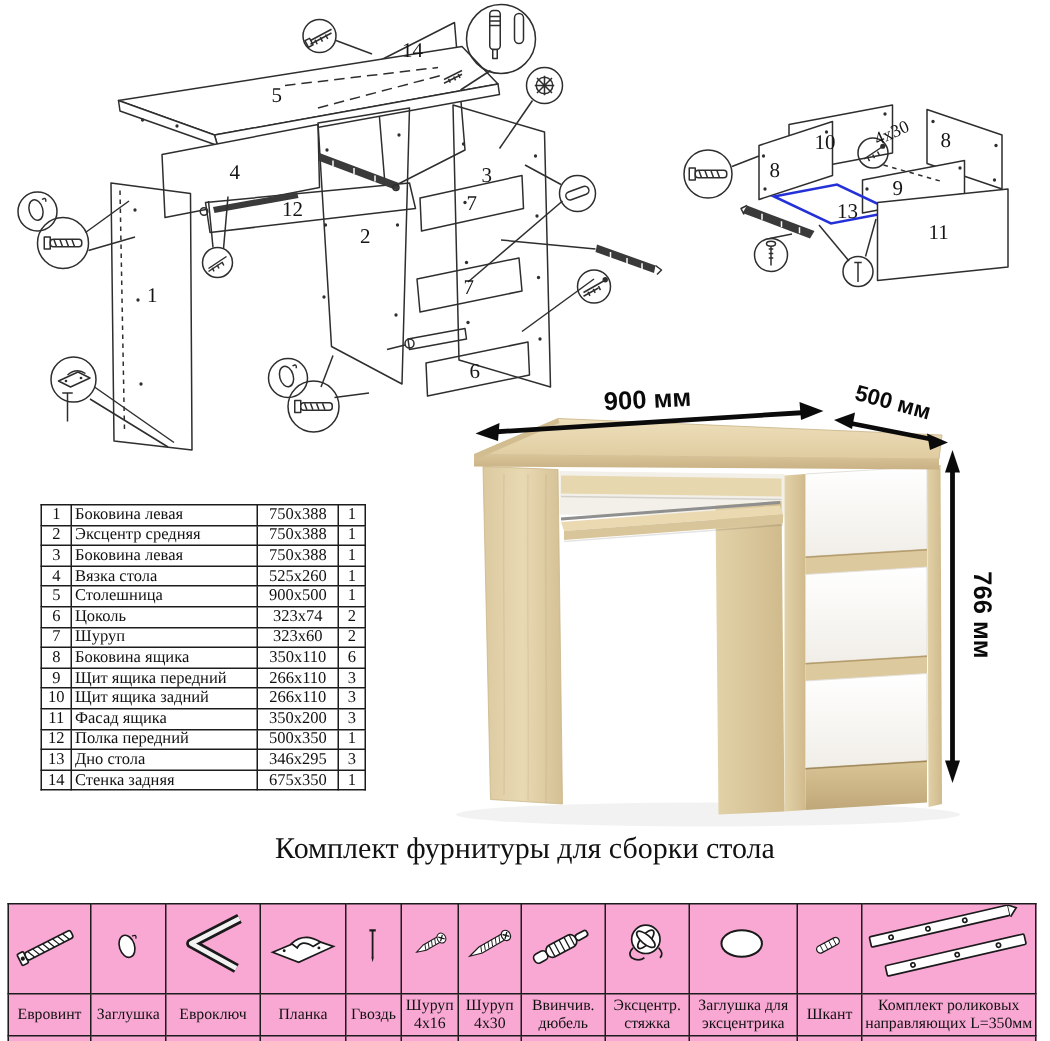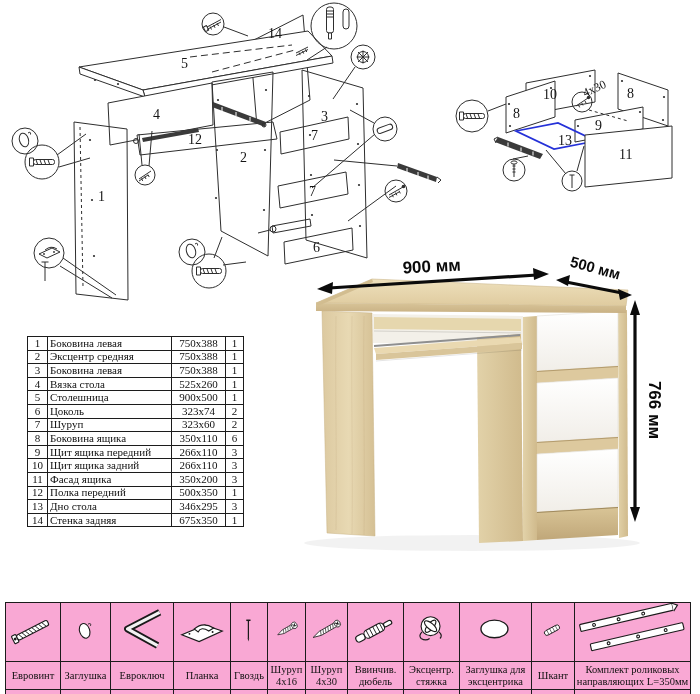--- a/index.html
+++ b/index.html
@@ -441,20 +441,21 @@
         </tr>
         <tr>
           <td class="pc-num">14</td>
           <td class="pc-name">Стенка задняя</td>
           <td class="pc-size">675x350</td>
           <td class="pc-qty">1</td>
         </tr>
       </tbody>
 </table>
 
+<div id="kit-title">Комплект фурнитуры для сборки стола</div>
 <table id="hw-table">
   <colgroup>
         <col style="width: 55px;">
         <col style="width: 50px;">
         <col style="width: 63px;">
         <col style="width: 57px;">
         <col style="width: 37px;">
         <col style="width: 38px;">
         <col style="width: 42px;">
         <col style="width: 56px;">

